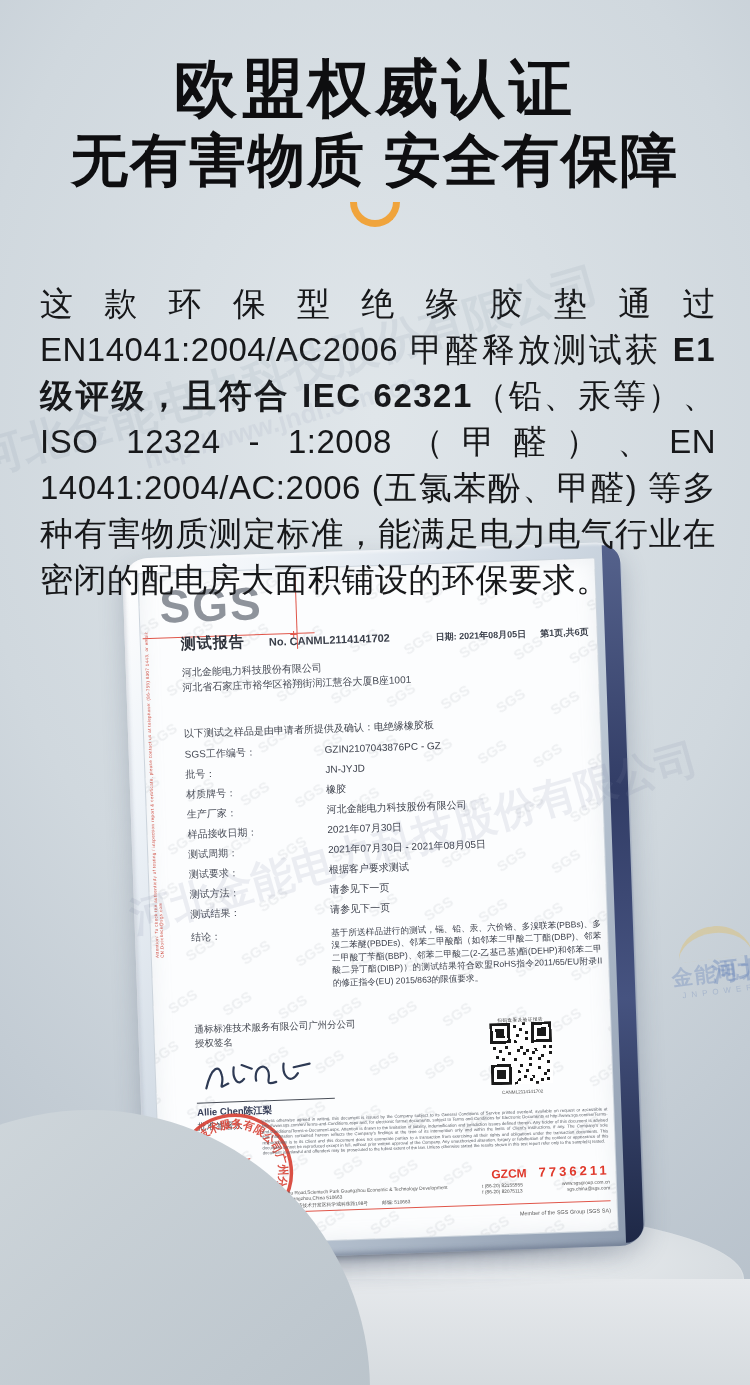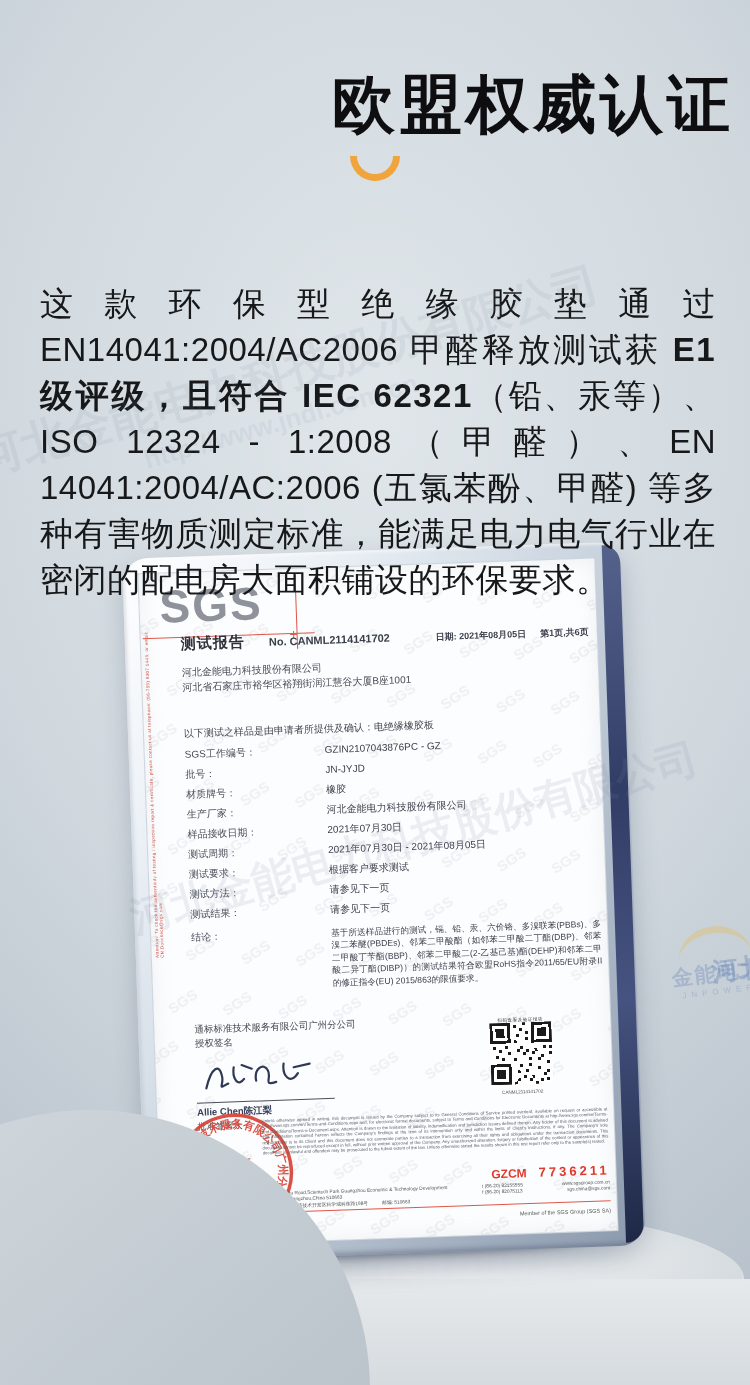--- a/index.html
+++ b/index.html
@@ -2,21 +2,21 @@
 <html><head>
 <meta charset="utf-8">
 <style>
   html,body{margin:0;padding:0;}
   body{font-family:"Liberation Sans",sans-serif;}
   .page{position:relative;width:750px;height:1385px;overflow:hidden;
     background:radial-gradient(120% 90% at 50% 30%, #e0e6ea 0%, #d0d8de 45%, #b6c0ca 85%, #aab4bf 100%);}
 
   
   .hero{position:absolute;left:0;top:52px;width:100%;text-align:center;z-index:6;color:#0e0e10;}
-  .hero h1{margin:16px;font-size:63px;font-weight:900;letter-spacing:4px;line-height:72px;text-align:right;}
+  .hero h1{margin:0;font-size:63px;font-weight:900;letter-spacing:4px;line-height:72px;}
   .hero h2{margin:4px 0 0 0;font-size:57px;font-weight:900;letter-spacing:2px;line-height:64px;}
   .arc{width:36px;height:18px;margin:10px auto 0 auto;border:7px solid #f0a43c;border-top:none;
     border-radius:0 0 40px 40px;}
 
   
   .intro{position:absolute;left:40px;right:34px;top:248px;z-index:6;
     font-size:33px;line-height:46px;color:#17181a;font-weight:500;text-align:justify;letter-spacing:.5px;}
   .intro .b{font-weight:800;letter-spacing:1.5px;}
 
   
@@ -112,20 +112,21 @@
   .side-note{left:3px;top:54px;height:330px;font-size:4.4px;color:#cf4a3e;letter-spacing:.4px;
     writing-mode:vertical-rl;transform:rotate(180deg);}
 </style>
 </head>
 <body>
 
 <div class="page">
 
   <div class="hero">
     <h1>欧盟权威认证</h1>
+    <h2>无有害物质 安全有保障</h2>
     <div class="arc"></div>
   </div>
 
   <p class="intro"><span>这款环保型绝缘胶垫通过 EN14041:2004/AC2006 甲醛释放测试获 </span><span class="b">E1 级评级，且符合 IEC 62321</span><span>（铅、汞等）、ISO 12324 - 1:2008（甲醛）、EN 14041:2004/AC:2006 (五氯苯酚、甲醛) 等多种有害物质测定标准，能满足电力电气行业在密闭的配电房大面积铺设的环保要求。</span></p>
 
   <div class="wm-diag one">
     <span>河北金能电力科技股份有限公司</span>
     <span class="url">http://www.jndl.com.cn</span>
   </div>
   <div class="wm-diag two">河北金能电力科技股份有限公司</div>

